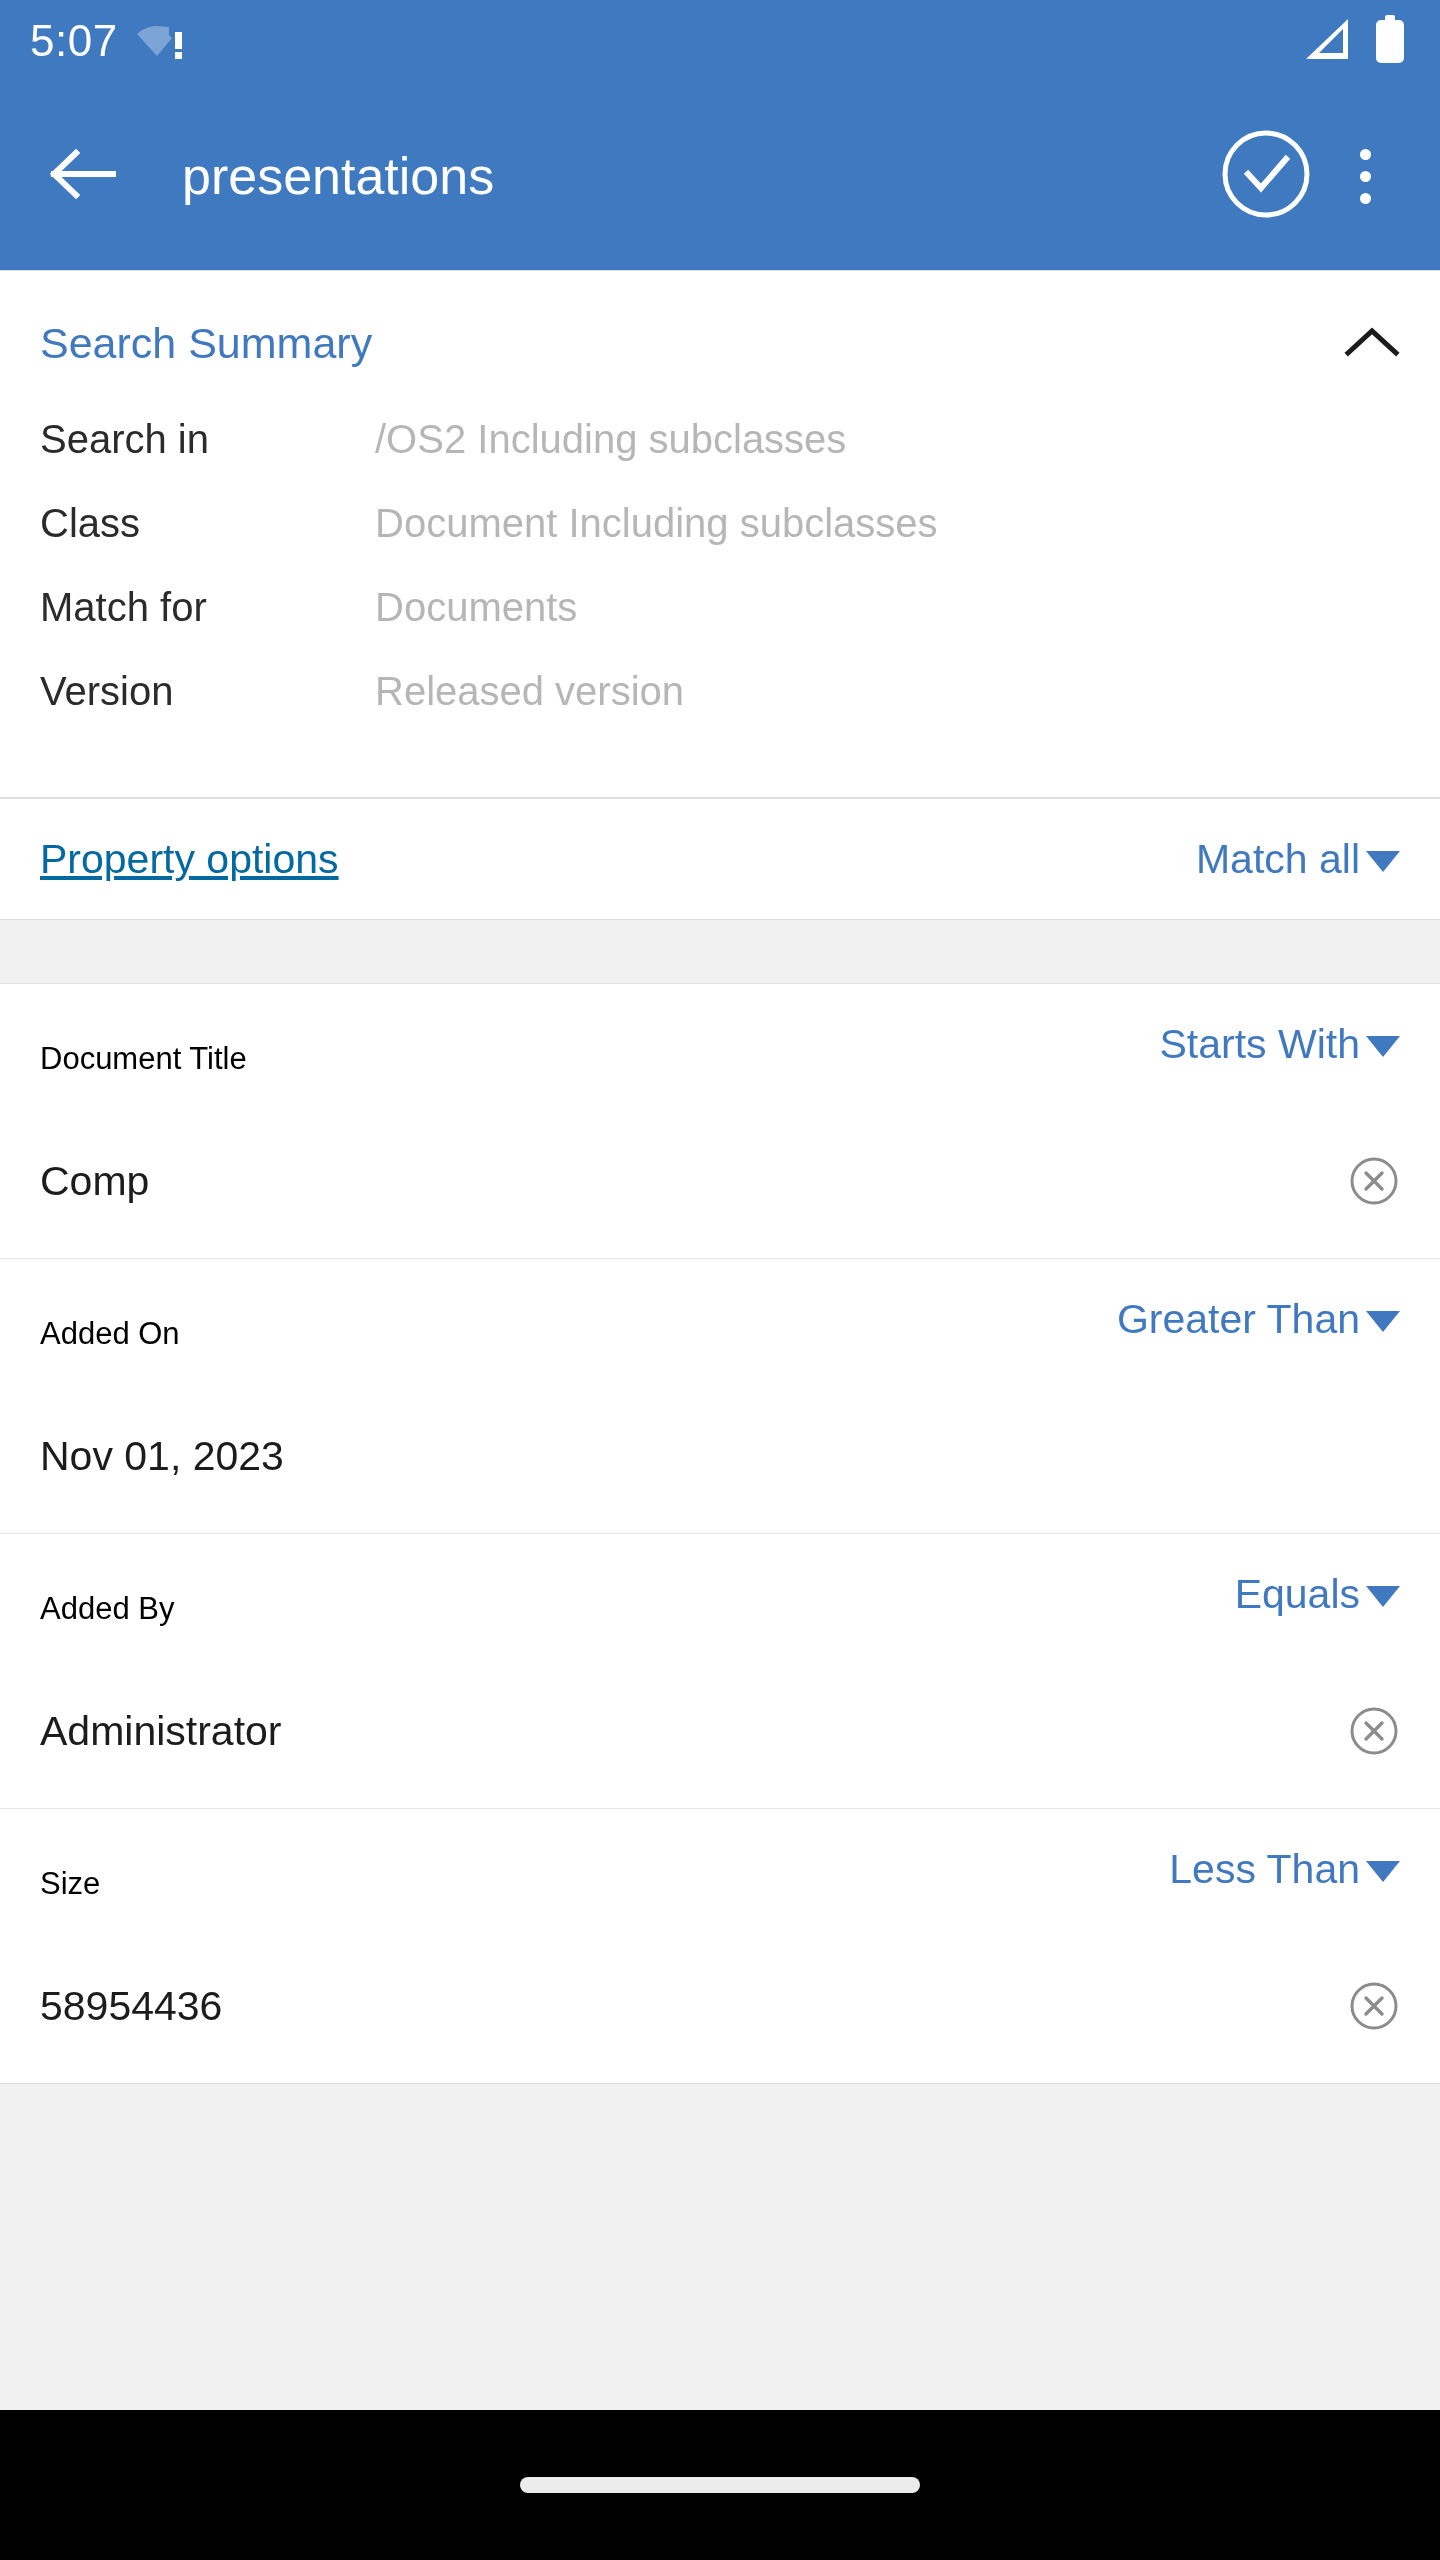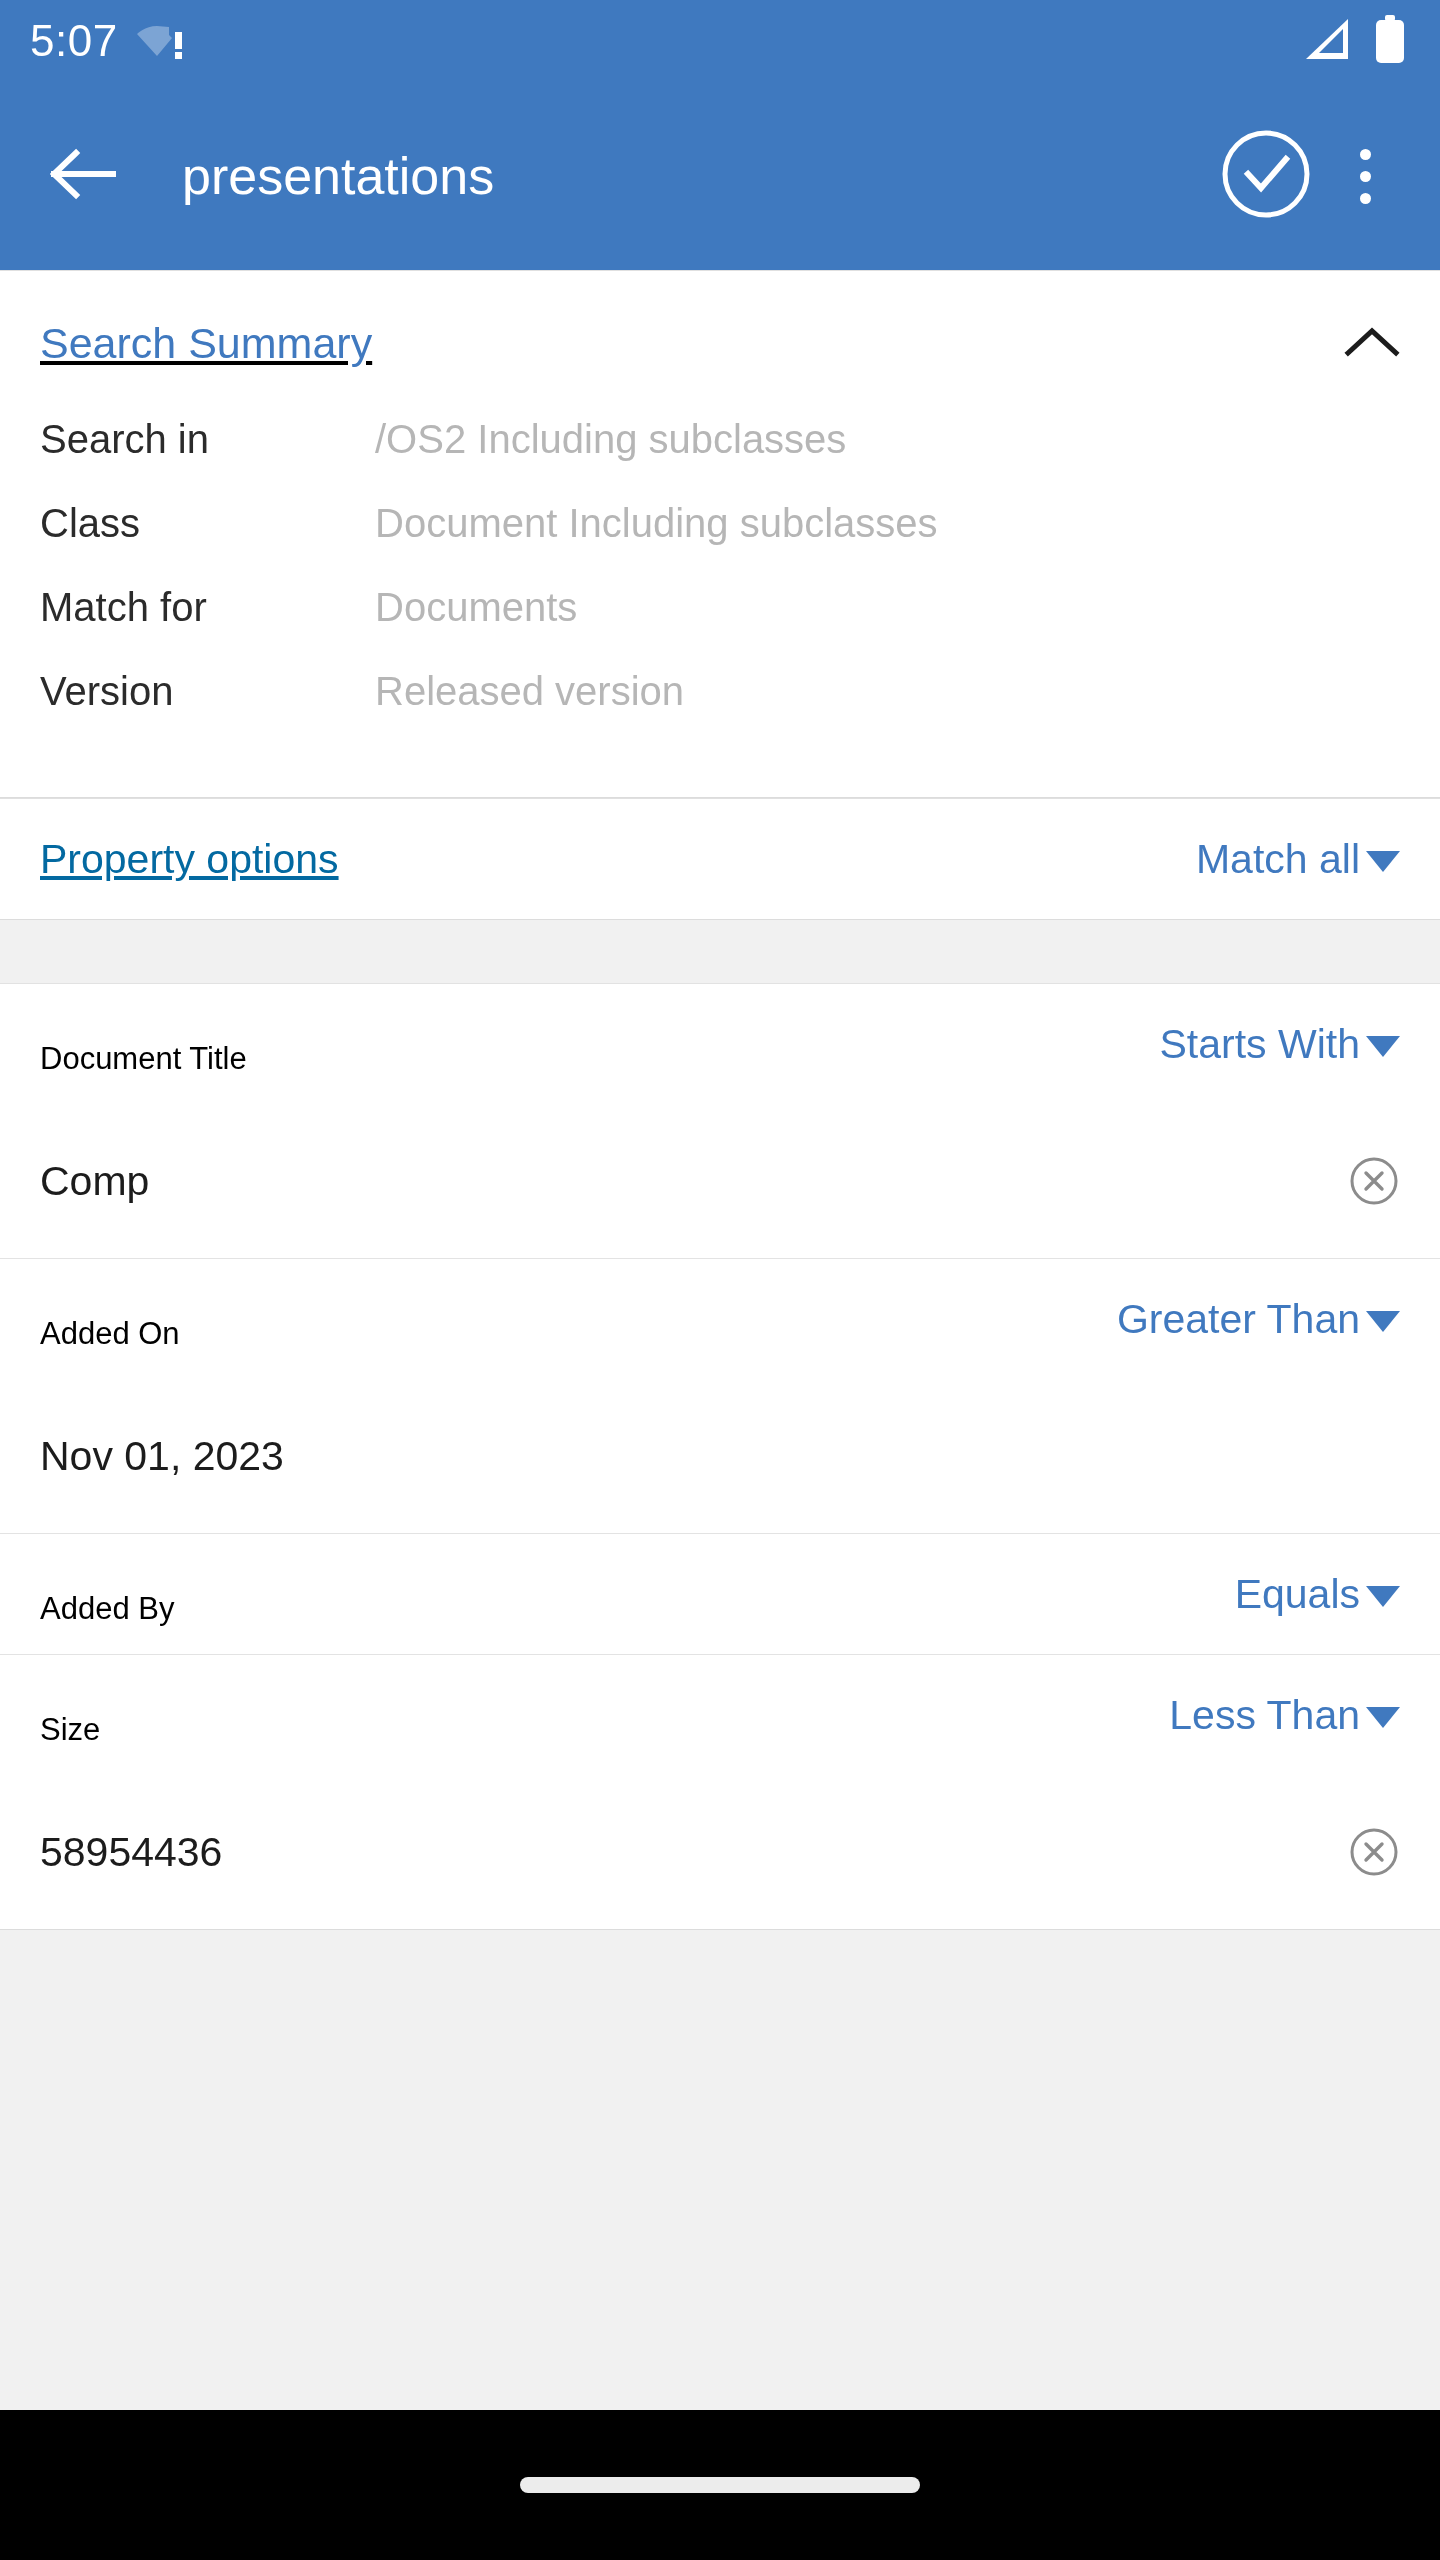--- a/index.html
+++ b/index.html
@@ -38,21 +38,20 @@
 
   
   .content { flex:1 1 auto; background:#f1f1f1; overflow:hidden; }
 
   .card { background:#ffffff; border-top:1px solid #e0e0e0; border-bottom:1px solid #dcdcdc; }
 
   
   .summary-head {
     display:flex; align-items:center; justify-content:space-between;
     padding:44px 40px 30px 40px;
-    text-decoration:underline;
   }
   .summary-title { color:#4079bf; font-size:43px; }
   .chevron-up { width:56px; height:56px; display:flex; align-items:center; justify-content:center; }
 
   .summary-rows { padding:16px 40px 44px 40px; }
   .summary-row { display:flex; align-items:baseline; height:84px;gap:47px; }
   .sr-label { width:288px; flex:0 0 auto; color:#2b2b2b; font-size:40px; }
   .sr-value { color:#b6b6b6; font-size:40px; }
 
   
@@ -232,20 +231,29 @@
       </div>
 
       <div class="filter-block">
         <div class="filter-top">
           <span class="filter-name">Added By</span>
           <span class="dropdown">
             <span class="dd-label">Equals</span>
             <span class="caret"></span>
           </span>
         </div>
+        <div class="filter-bottom">
+          <span class="filter-value">Administrator</span>
+          <span class="clear-icon">
+            <svg width="52" height="52" viewBox="0 0 52 52">
+              <circle cx="26" cy="26" r="22" stroke="#8c8c8c" stroke-width="3" fill="none"></circle>
+              <path d="M18 18 L34 34 M34 18 L18 34" stroke="#8c8c8c" stroke-width="3.4" stroke-linecap="round"></path>
+            </svg>
+          </span>
+        </div>
       </div>
 
       <div class="filter-block">
         <div class="filter-top">
           <span class="filter-name">Size</span>
           <span class="dropdown">
             <span class="dd-label">Less Than</span>
             <span class="caret"></span>
           </span>
         </div>

